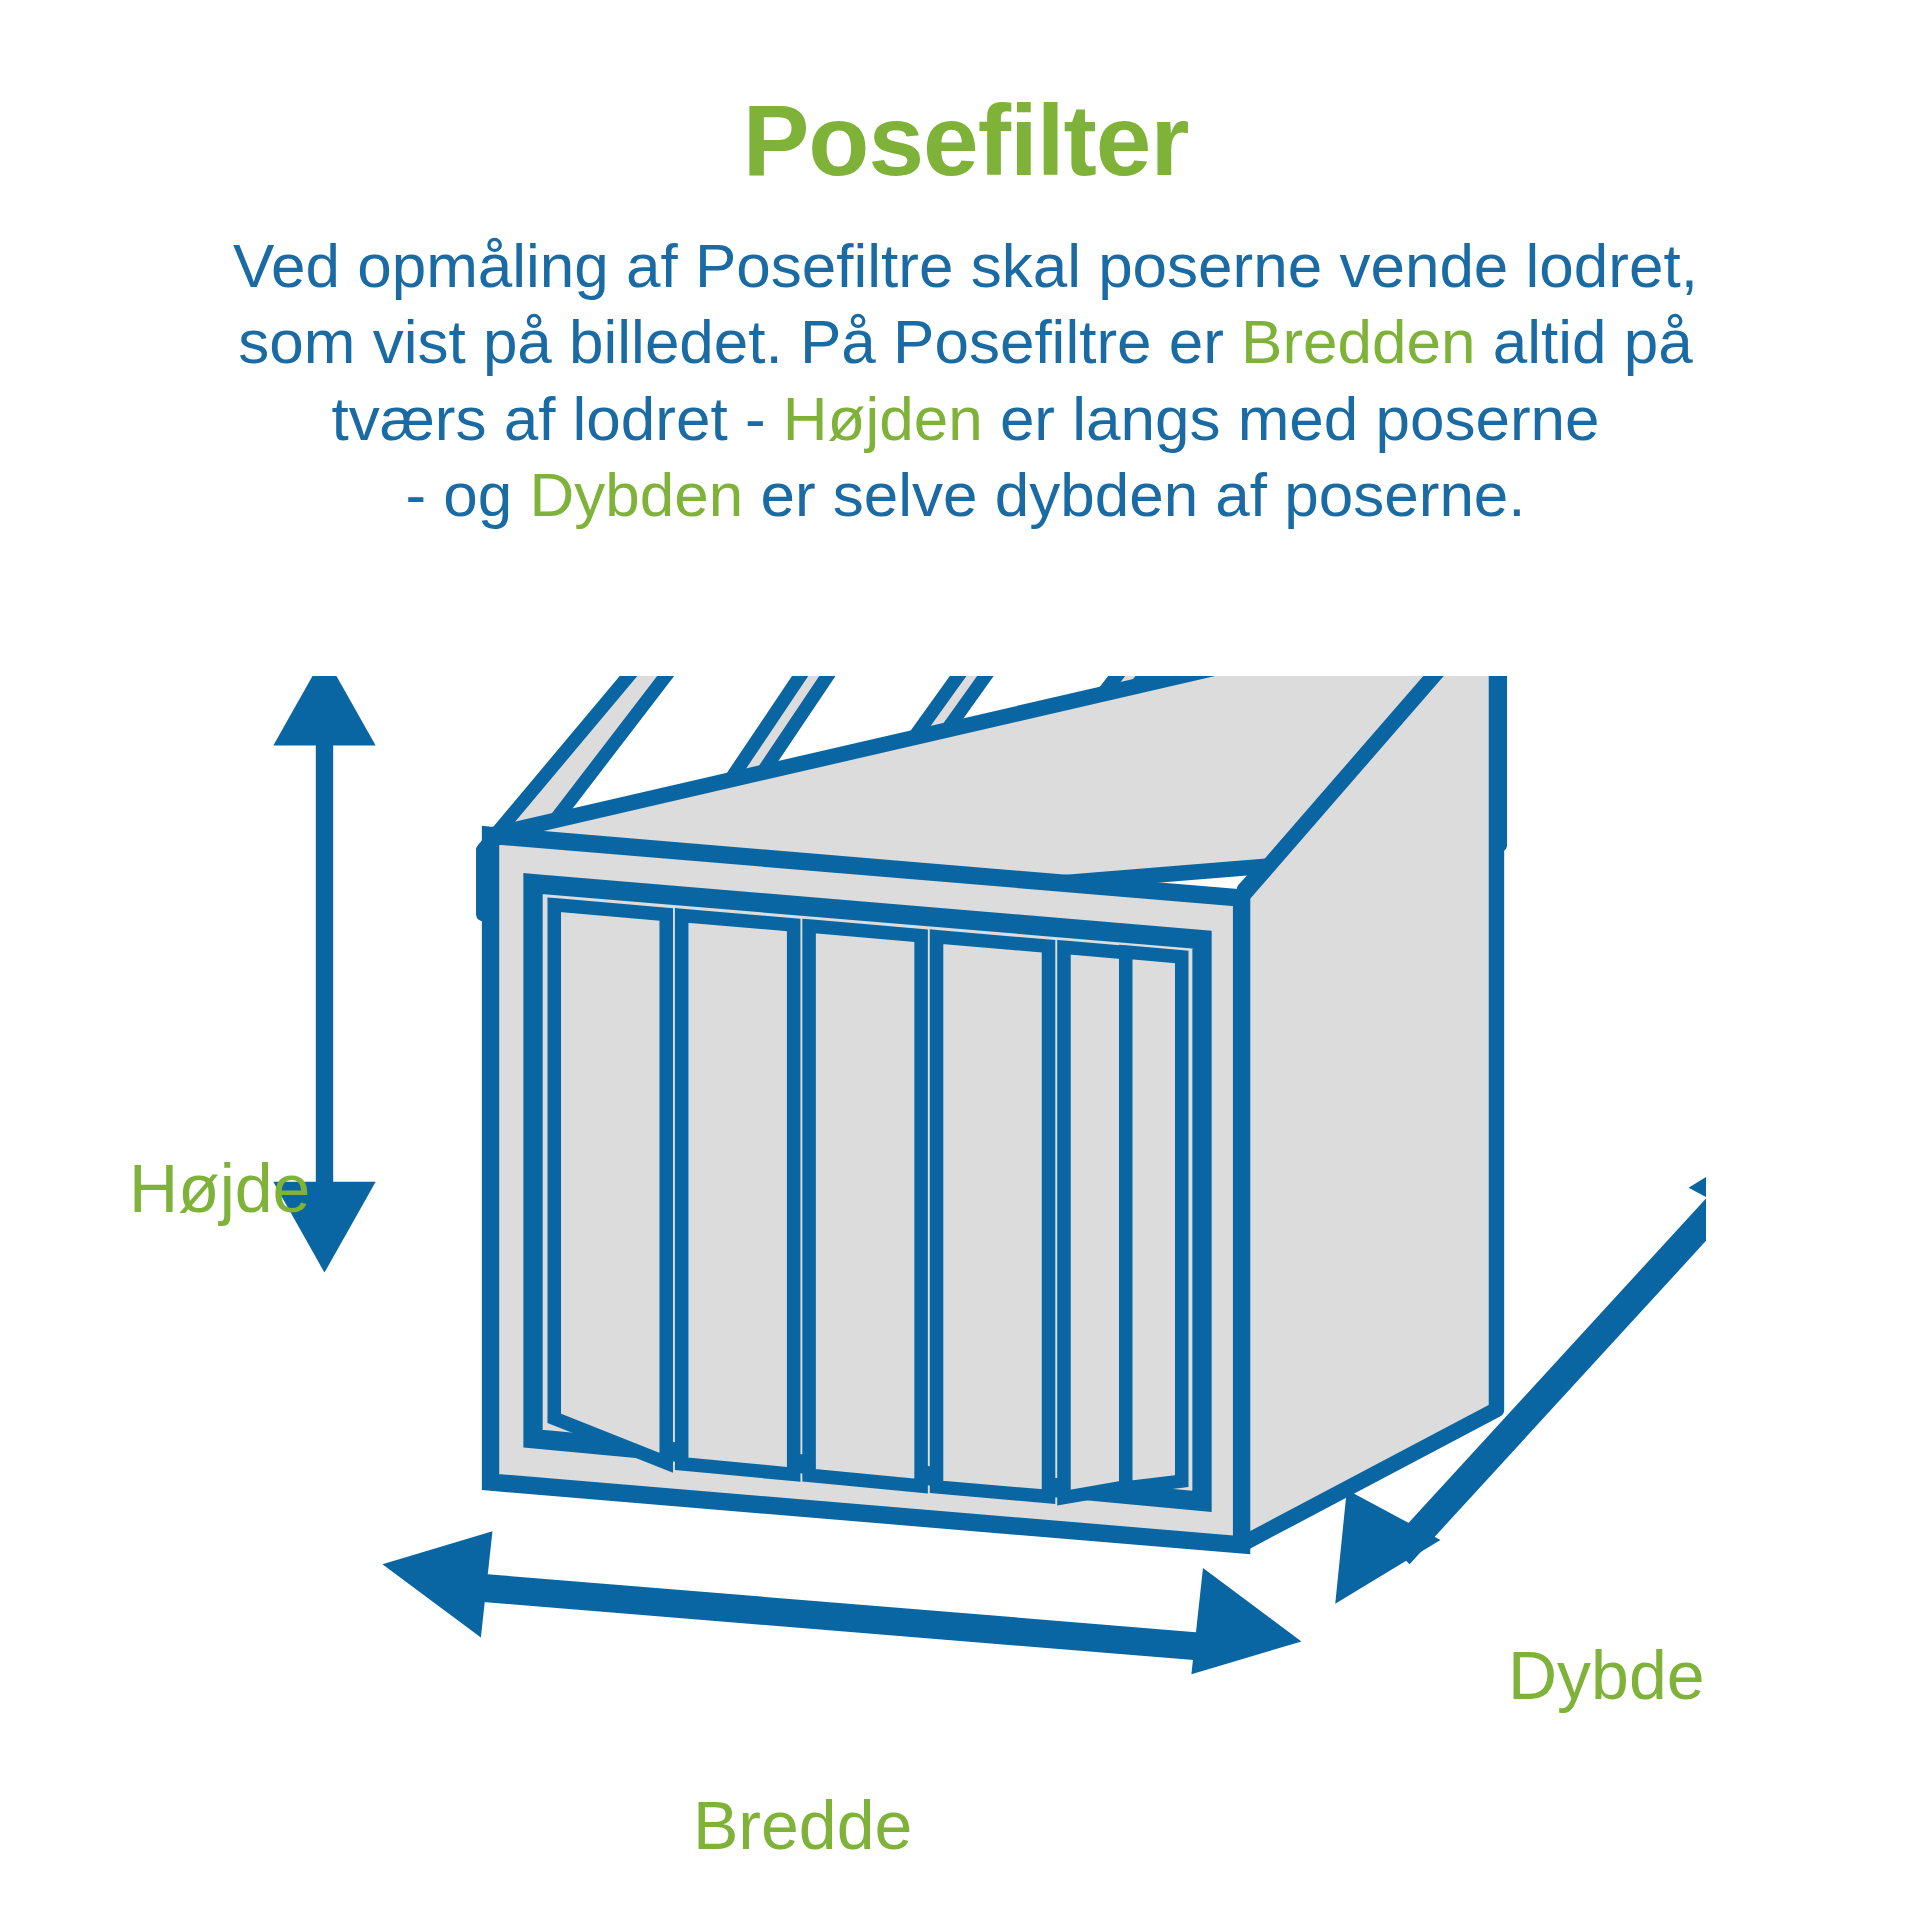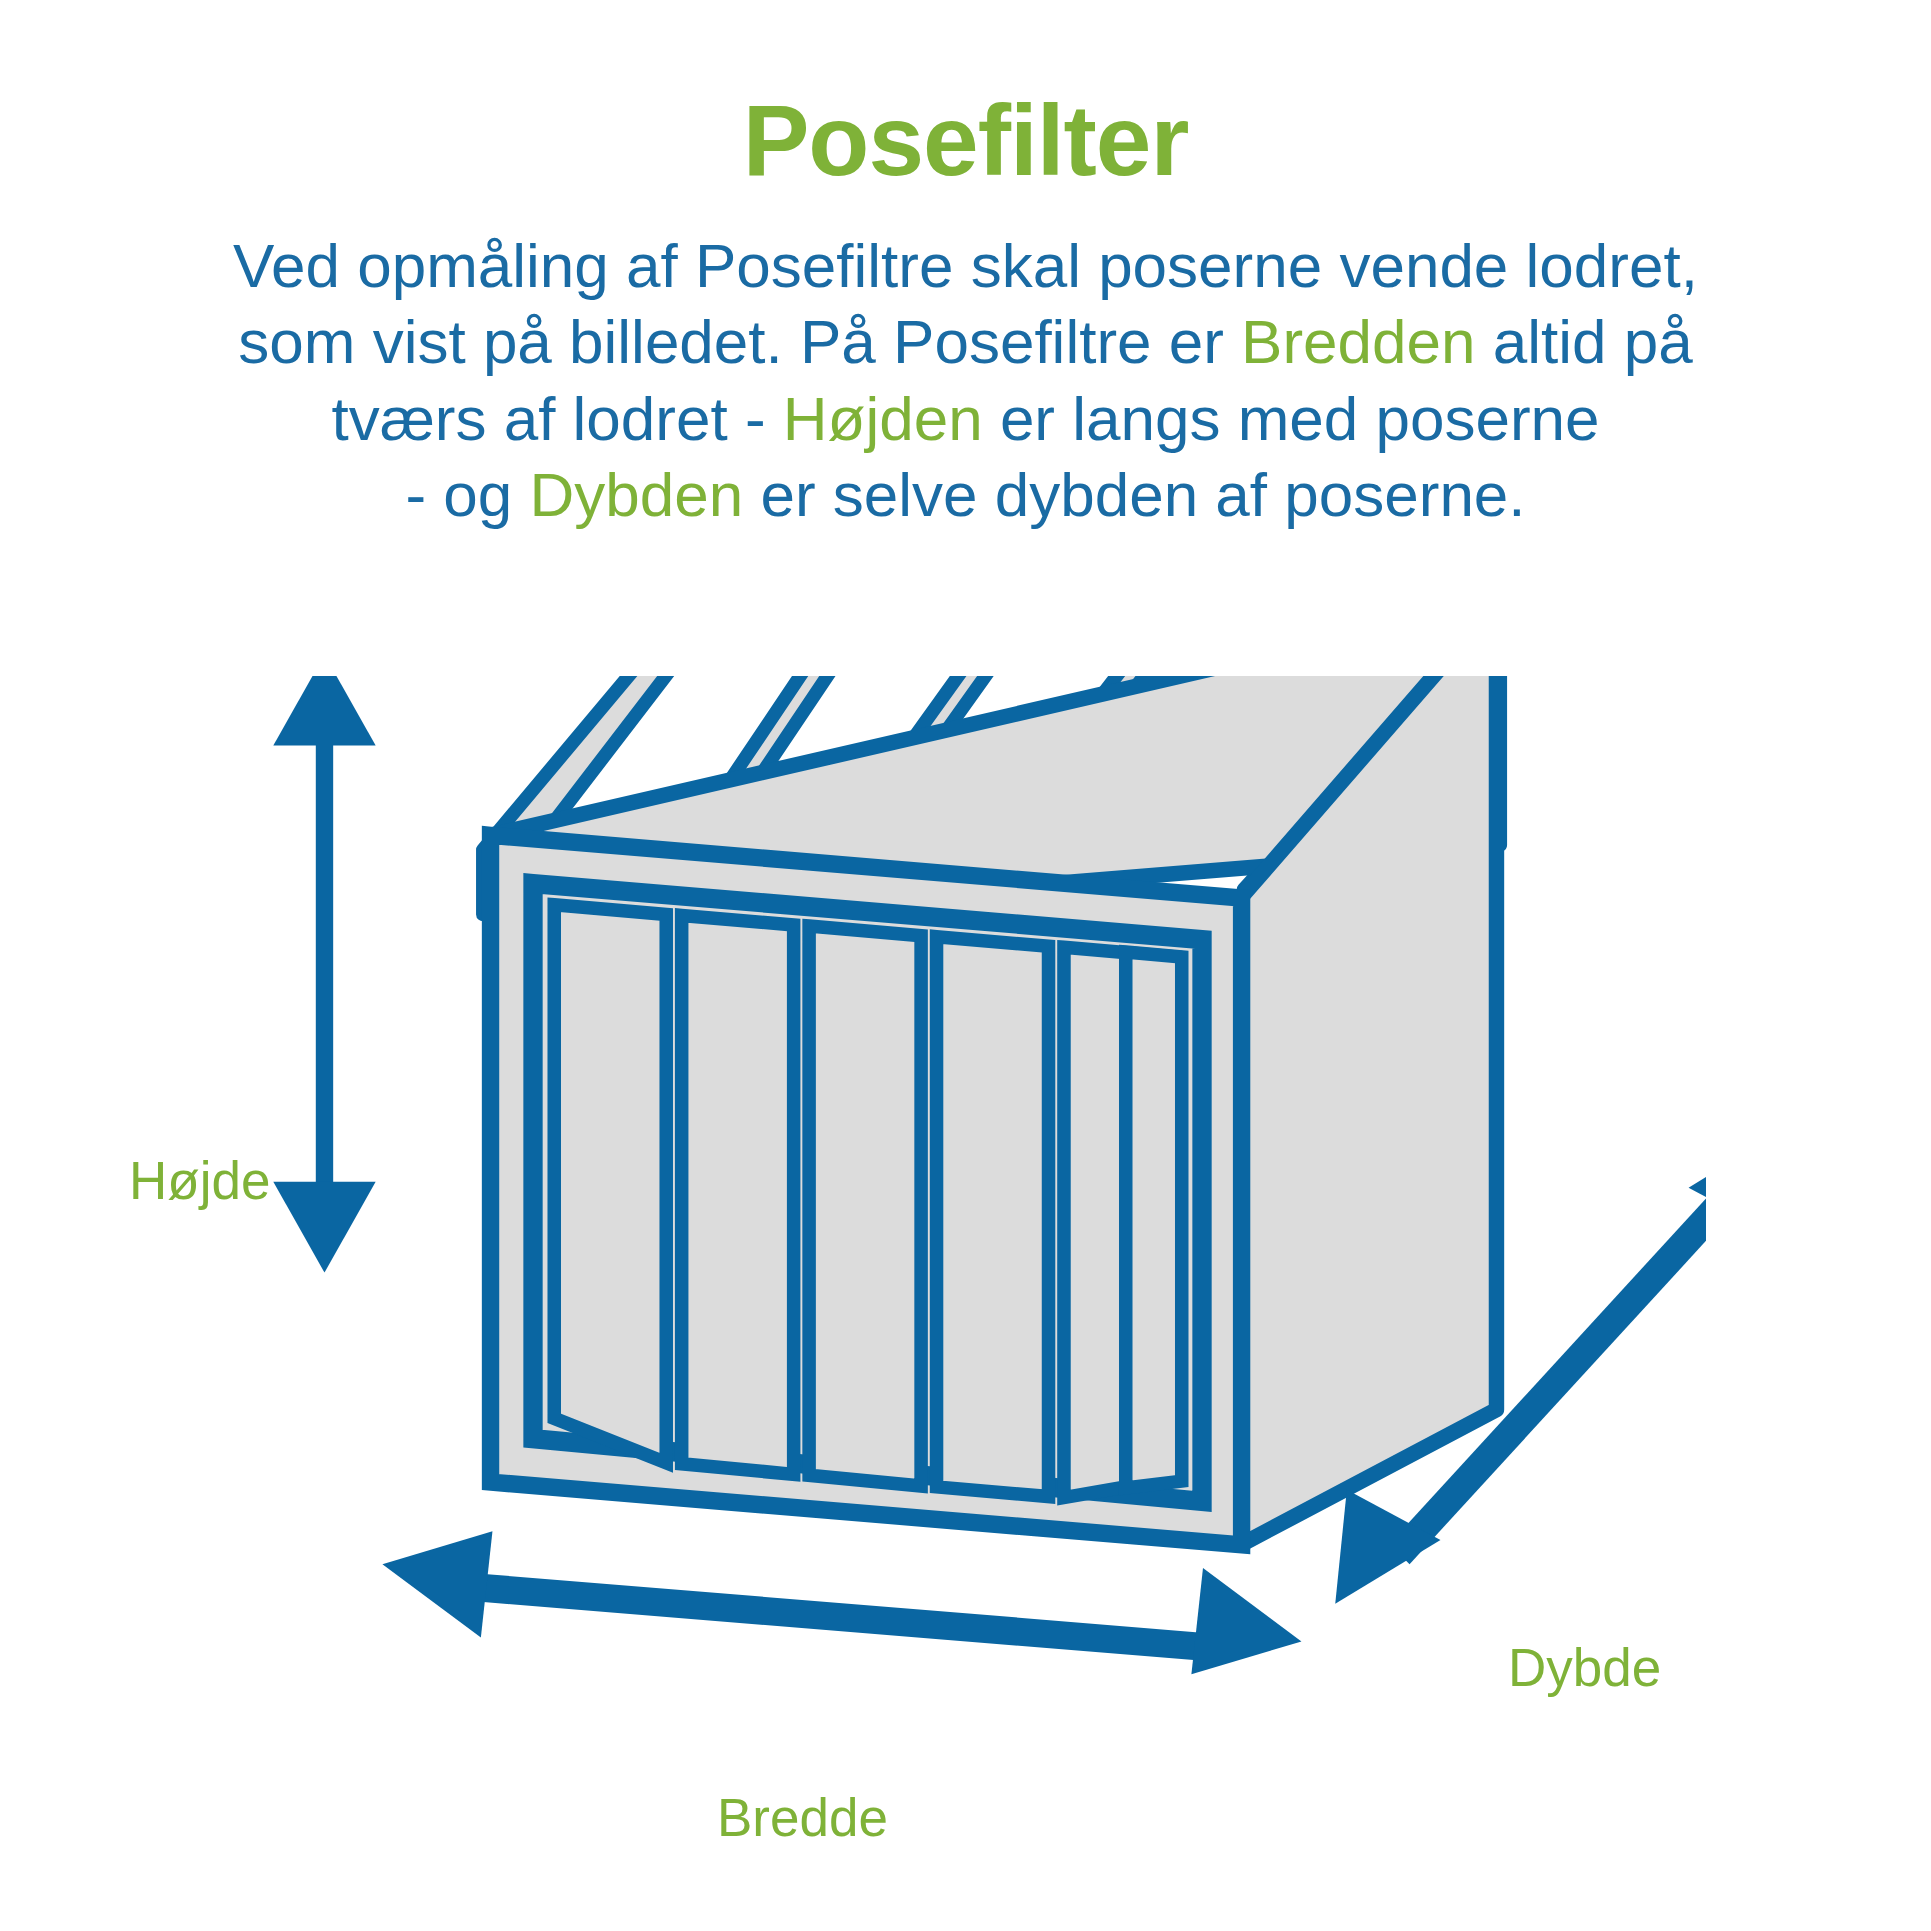--- a/index.html
+++ b/index.html
@@ -58,26 +58,26 @@
     height: 1255px;
   }
   #diagram svg {
     display: block;
   }
 
   
   .dim-label {
     position: absolute;
     color: #7fb238;
-    font-size: 53px;
+    font-size: 68px;
     line-height: 1;
     white-space: nowrap;
   }
   #label-hojde { left: 129px; top: 1154px; }
-  #label-bredde { left: 693px; top: 1791px; margin-left: 24px; }
+  #label-bredde { left: 693px; top: 1791px; }
   #label-dybde { left: 1508px; top: 1641px; }
 </style>
 </head>
 <body>
 
 <div id="page">
 
 <div id="header">
   <h1 id="page-title">Posefilter</h1>
 

